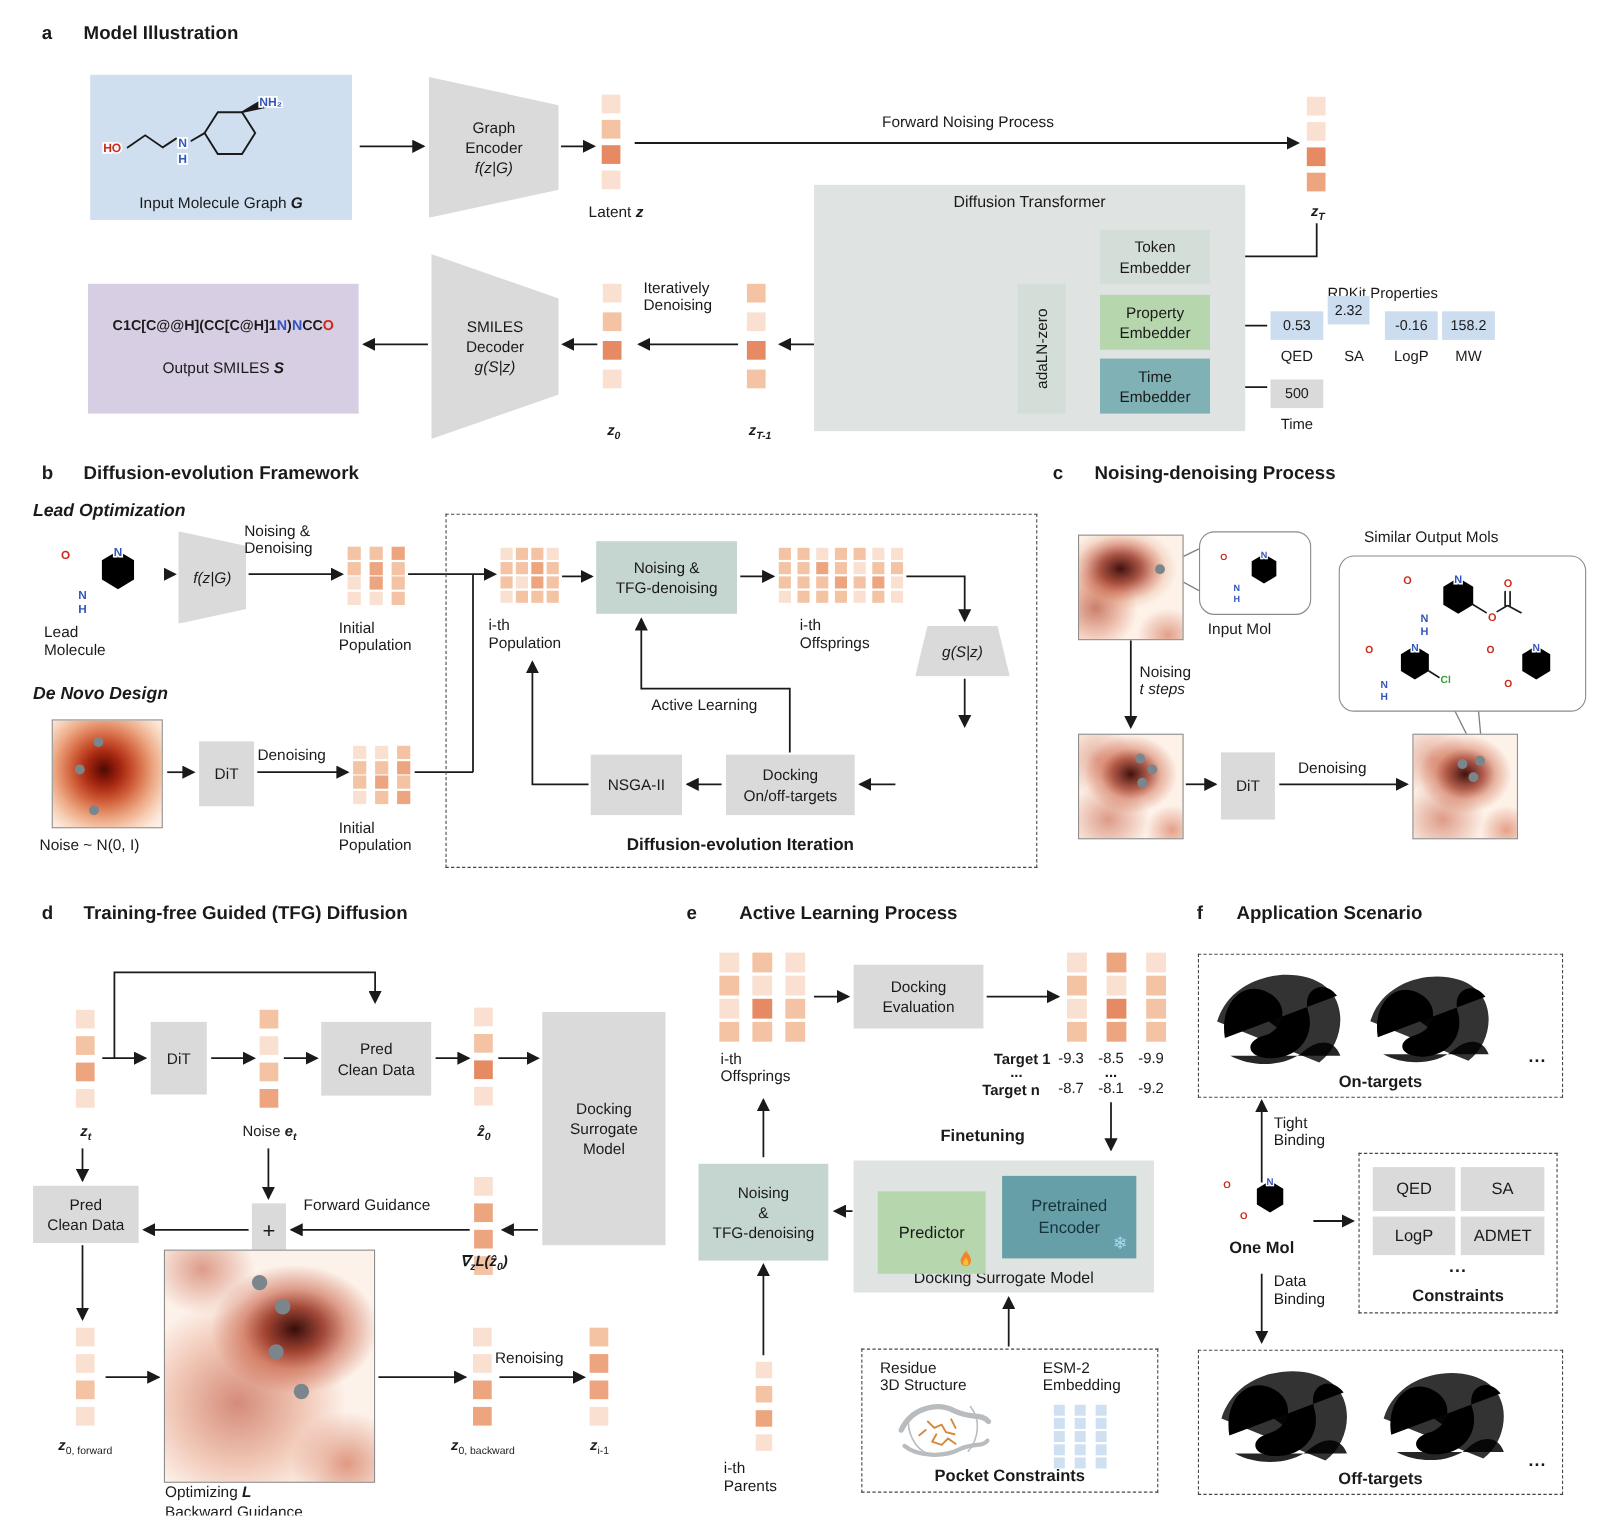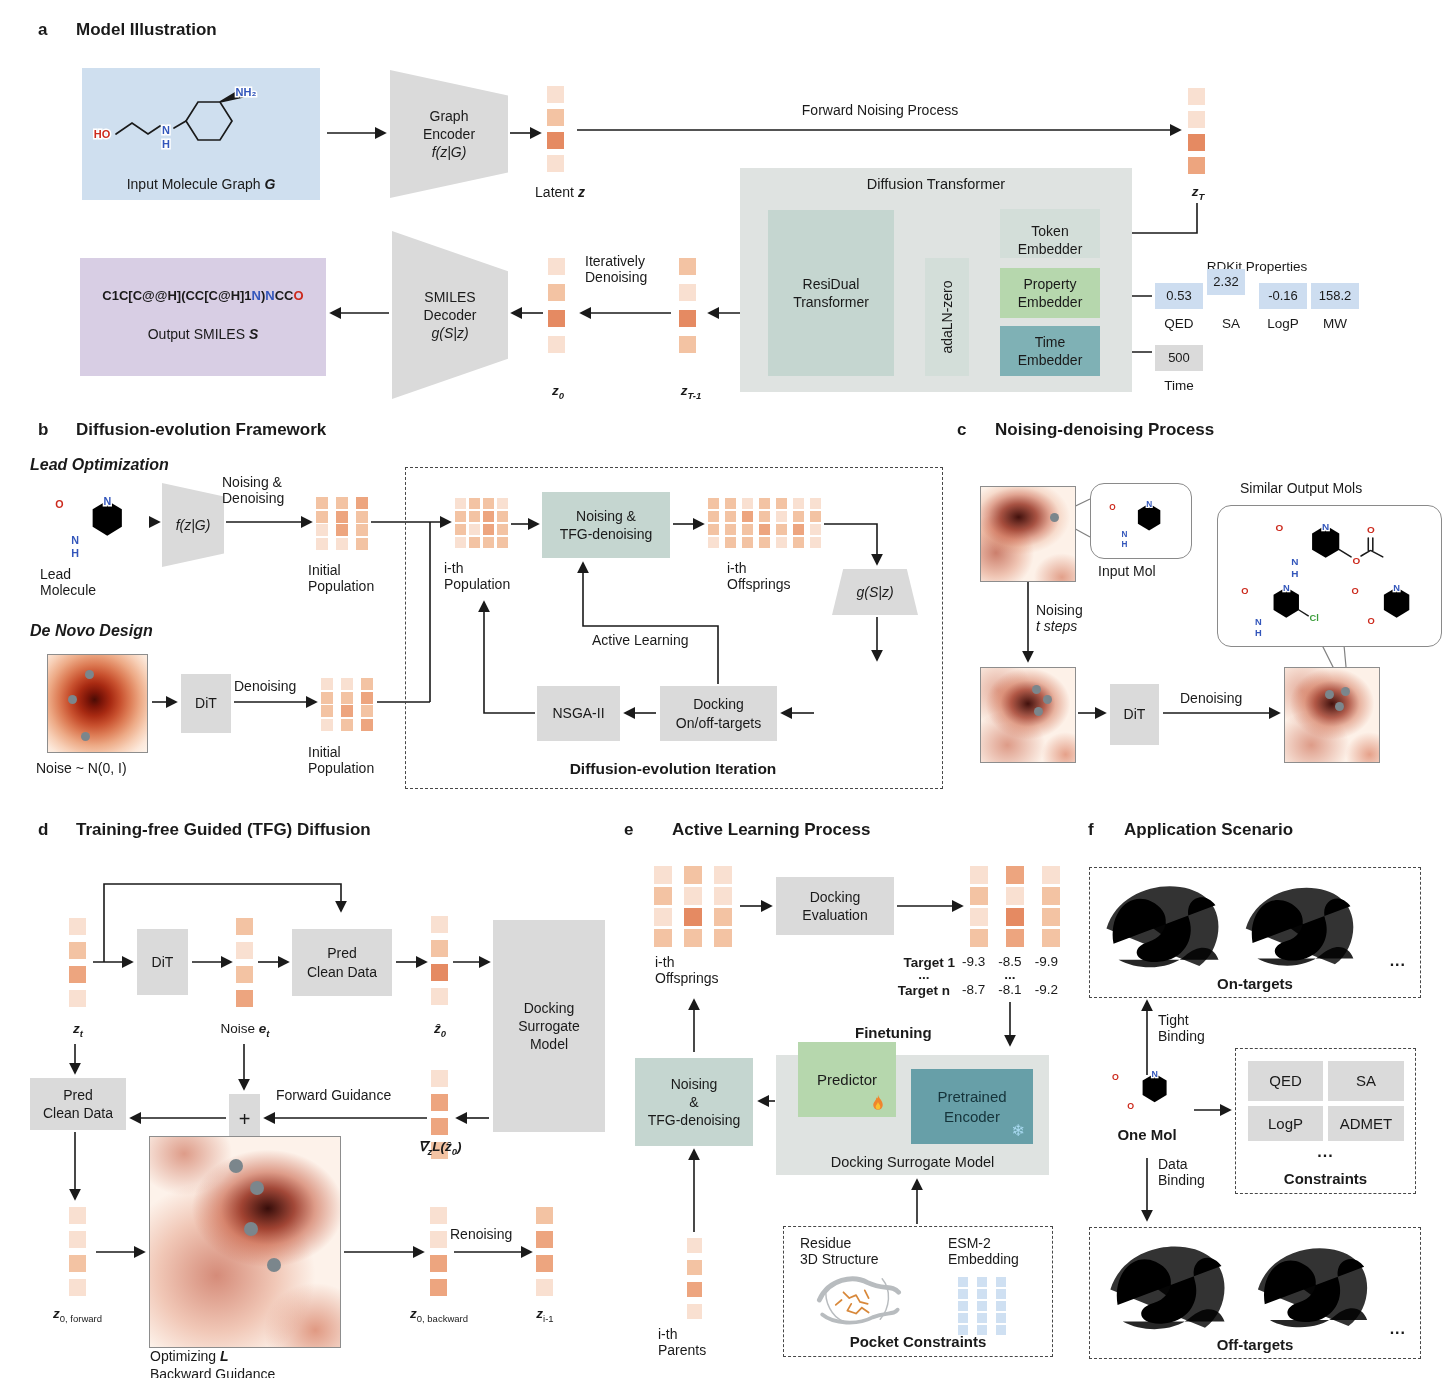--- a/index.html
+++ b/index.html
@@ -8,21 +8,21 @@
   .lbl{font-size:13.5px;line-height:1.3;text-align:center;}
   .lbl-l{font-size:14px;}
   .bold{font-weight:700;}
   .it{font-style:italic;}
   .bi{font-style:italic;font-weight:700;}
   .left{text-align:left;}
   .panel-head{font-size:17px;font-weight:700;}
   .box{display:flex;flex-direction:column;align-items:center;justify-content:center;text-align:center;font-size:14px;line-height:1.3;}
   .gray{background:var(--gray-box,#dadada);}
   .sage{background:var(--sage,#c5d6d0);}
-  .sagel{background:var(--sage-light,#d3ded9);justify-content:flex-end;}
+  .sagel{background:var(--sage-light,#d3ded9);}
   .greenb{background:var(--green-box,#b6d7ad);}
   .tealb{background:var(--teal-box,#7fb1b5);}
   .teald{background:var(--teal-dark,#679fa8);color:#15333a;}
   .blueb{background:var(--value-blue,#cdddf0);}
   .trap-enc{clip-path:polygon(0 0,100% 20%,100% 80%,0 100%);}
   .trap-dec{clip-path:polygon(0 0,100% 24%,100% 76%,0 100%);}
   .trap-sm{clip-path:polygon(0 0,100% 16%,100% 84%,0 100%);}
   .trap-g{clip-path:polygon(13% 0,87% 0,100% 100%,0 100%);}
   .dashbox{border:1.8px dashed #474747;background:transparent;}
   .callout{border:1.5px solid #8a8a8a;border-radius:14px;background:#fff;}
@@ -228,24 +228,20 @@
       </div>
       <div class="sq-row">
         <span class="sq" style="background: rgb(237, 165, 127);"></span>
       </div>
     </div>
   <div class="abs lbl bi" style="left:1170px;top:183px;width:56px"><span>z</span><sub>T</sub></div>
 
   <div class="abs" style="left:740px;top:168px;width:392px;height:224px;background:var(--transformer-bg)">
     <div class="abs lbl-l" style="left:0;top:8px;width:100%;text-align:center;font-size:14.5px">Diffusion Transformer</div>
   </div>
-  <div class="abs box sage" style="left:768px;top:210px;width:126px;height:166px">
-    <div>ResiDual</div>
-      <div>Transformer</div>
-  </div>
   <div class="abs sagel" style="left:925px;top:258px;width:44px;height:118px">
     <div class="vwrap">
         <div class="vtext">adaLN-zero</div>
       </div>
   </div>
   <div class="abs box sagel" style="left:1000px;top:209px;width:100px;height:49px">
     <div>Token</div>
       <div>Embedder</div>
   </div>
   <div class="abs box greenb" style="left:1000px;top:268px;width:100px;height:50px">
@@ -746,37 +742,37 @@
       </div>
     </div>
   <div class="abs lbl bold" style="left:893px;top:954px;width:62px;text-align:right">Target 1</div>
   <div class="abs" style="left:962px;top:954px;width:96px;display:flex;justify-content:space-between;font-size:13.5px">
     <span>-9.3</span>
       <span>-8.5</span>
       <span>-9.9</span>
   </div>
   <div class="abs lbl bold" style="left:893px;top:966px;width:62px">...</div>
   <div class="abs lbl bold" style="left:985px;top:966px;width:50px">...</div>
-  <div class="abs lbl bold" style="left:893px;top:982px;width:62px;text-align:center">Target n</div>
+  <div class="abs lbl bold" style="left:893px;top:982px;width:62px;text-align:left">Target n</div>
   <div class="abs" style="left:962px;top:982px;width:96px;display:flex;justify-content:space-between;font-size:13.5px">
     <span>-8.7</span>
       <span>-8.1</span>
       <span>-9.2</span>
   </div>
   <div class="abs bold" style="left:855px;top:1024px;width:125px;font-size:15px">Finetuning</div>
 
   <div class="abs box sage" style="left:635px;top:1058px;width:118px;height:88px">
     <div>Noising</div>
       <div>&amp;</div>
       <div>TFG-denoising</div>
   </div>
   <div class="abs" style="left:776px;top:1055px;width:273px;height:120px;background:var(--transformer-bg)">
     <div class="abs lbl-l" style="left:0;bottom:5px;width:100%;text-align:center;font-size:14.5px">Docking Surrogate Model</div>
   </div>
-  <div class="abs box greenb" style="left:798px;top:1042px;width:98px;height:75px;font-size:15px">
+  <div class="abs box greenb" style="left:798px;top:1083px;width:98px;height:75px;font-size:15px">
     <div>Predictor</div>
     <svg viewBox="0 0 20 24" style="position:absolute;right:10px;bottom:4px;width:16px;height:19px">
       <path d="M10,1 C11,6 16,8 16,14 a6,6 0 0 1 -12,0 C4,10 8,8 8,4 C9,6 10,6 10,1 Z" fill="#f0852d"></path>
       <path d="M10,10 C11,13 13,13.5 13,16.5 a3,3 0 0 1 -6,0 C7,14 9,13 10,10 Z" fill="#fbc02d"></path>
     </svg>
   </div>
   <div class="abs box teald" style="left:911px;top:1069px;width:122px;height:75px;font-size:15px">
     <div>Pretrained</div>
       <div>Encoder</div>
     <span style="position:absolute;right:8px;bottom:2px;font-size:16px;color:#aederf;color:#a8d9f0">❄</span>

